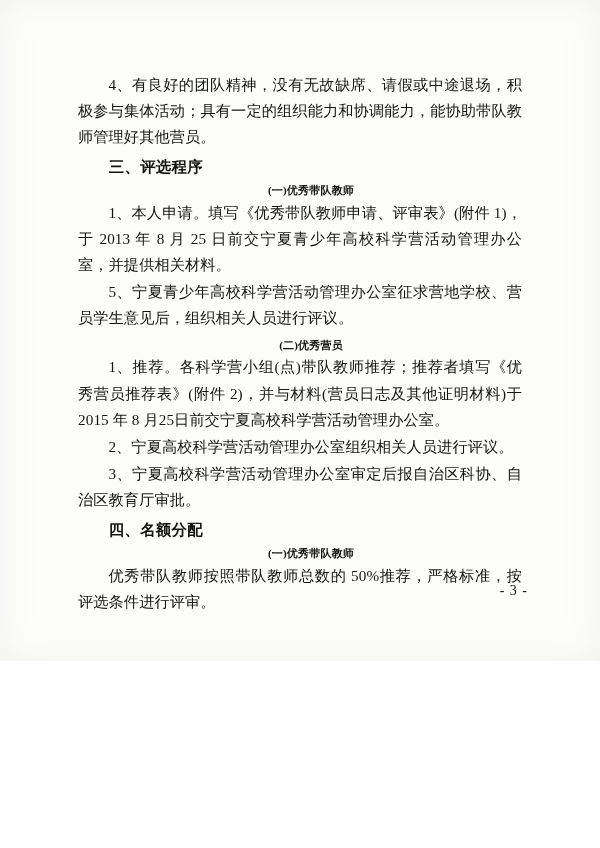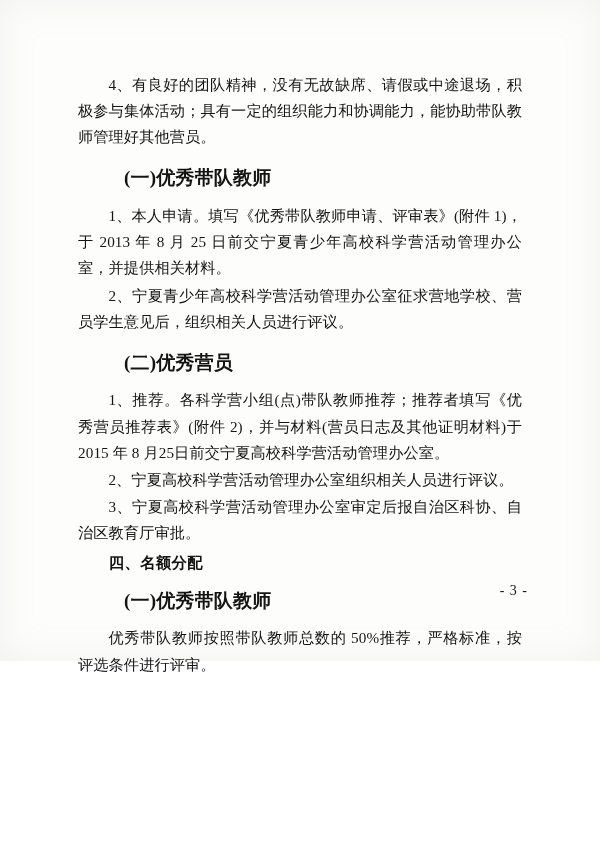--- a/index.html
+++ b/index.html
@@ -40,26 +40,27 @@
   }
   .heading {
     font-size: 15.4px;
     line-height: 1.72;
     font-weight: bold;
     margin: 0;
     text-indent: 2em;
     letter-spacing: 0.3px;
   }
   .heading-sub {
-    font-size: 19px;
+    font-size: 11px;
     line-height: 1.72;
     font-weight: bold;
-    margin: 8px;
+    margin: 0;
     text-indent: 2em;
     letter-spacing: 0.2px;
+    text-align: center;
   }
   .spacer-sm { height: 3px; }
   .page-number {
     position: absolute;
     right: 72px;
     bottom: 62px;
     font-size: 14px;
     font-family: "Liberation Serif", "DejaVu Serif", serif;
     color: #141414;
     letter-spacing: 1px;
@@ -75,26 +76,27 @@
 <body>
 
 <div class="page">
   <div class="page-inner">
 
     <p class="para indent">4、有良好的团队精神，没有无故缺席、请假或中途退场，积极参与集体活动；具有一定的组织能力和协调能力，能协助带队教师管理好其他营员。</p>
 
 
     <div class="spacer-sm"></div>
 
+    <p class="heading">三、评选程序</p>
 
     <p class="heading-sub">(一)优秀带队教师</p>
 
     <p class="para indent">1、本人申请。填写《优秀带队教师申请、评审表》(附件 1)，于 2013 年 8 月 25 日前交宁夏青少年高校科学营活动管理办公室，并提供相关材料。</p>
 
-    <p class="para indent">2、宁夏青少年高校科学营活动管理办公室征求营地学校、营员学生意见后，组织相关人员进行评议。</p>
+    <p class="para indent">5、宁夏青少年高校科学营活动管理办公室征求营地学校、营员学生意见后，组织相关人员进行评议。</p>
 
 
     <div class="spacer-sm"></div>
 
     <p class="heading-sub">(二)优秀营员</p>
 
     <p class="para indent">1、推荐。各科学营小组(点)带队教师推荐；推荐者填写《优秀营员推荐表》(附件 2)，并与材料(营员日志及其他证明材料)于 2015 年 8 月25日前交宁夏高校科学营活动管理办公室。</p>
 
     <p class="para indent">2、宁夏高校科学营活动管理办公室组织相关人员进行评议。</p>
 

